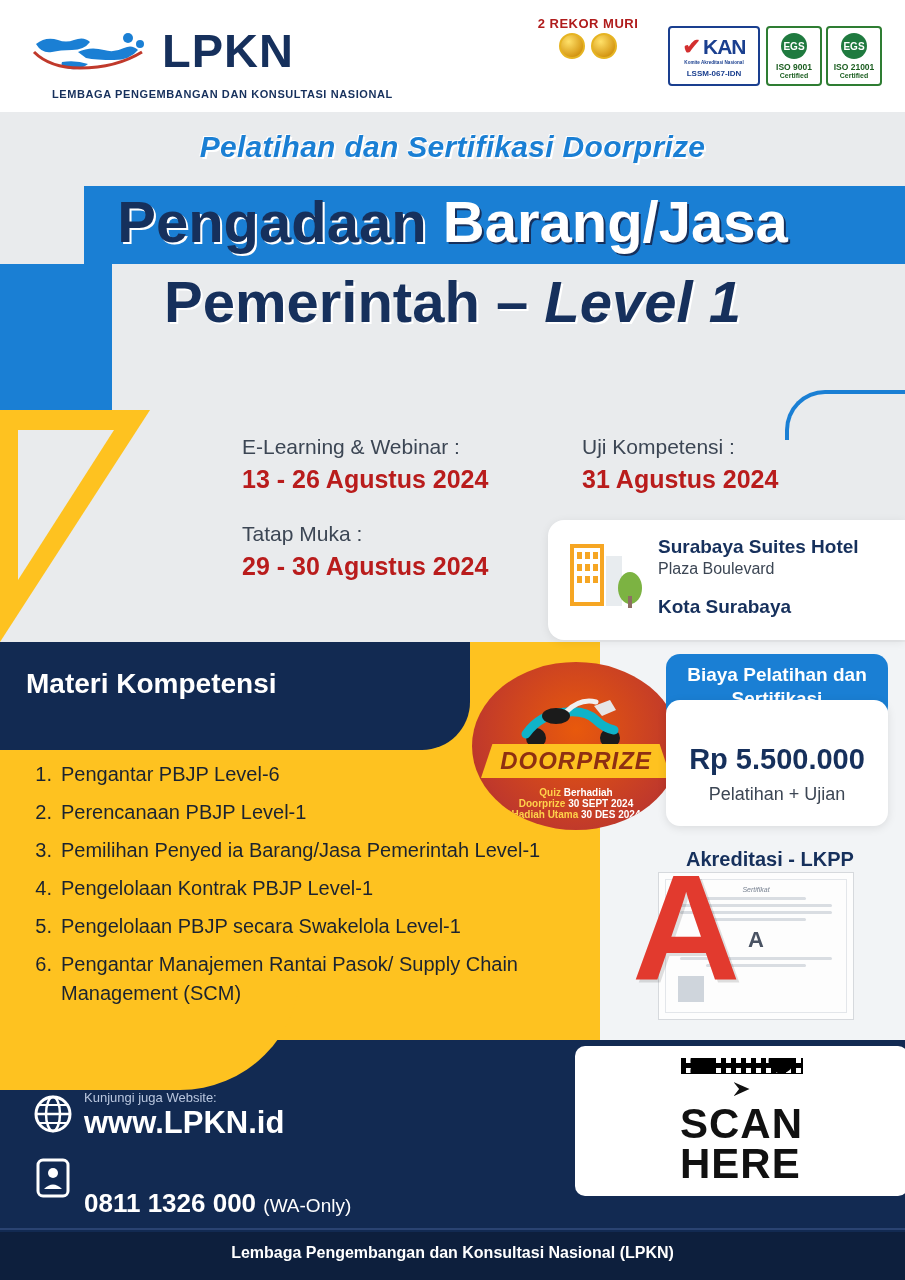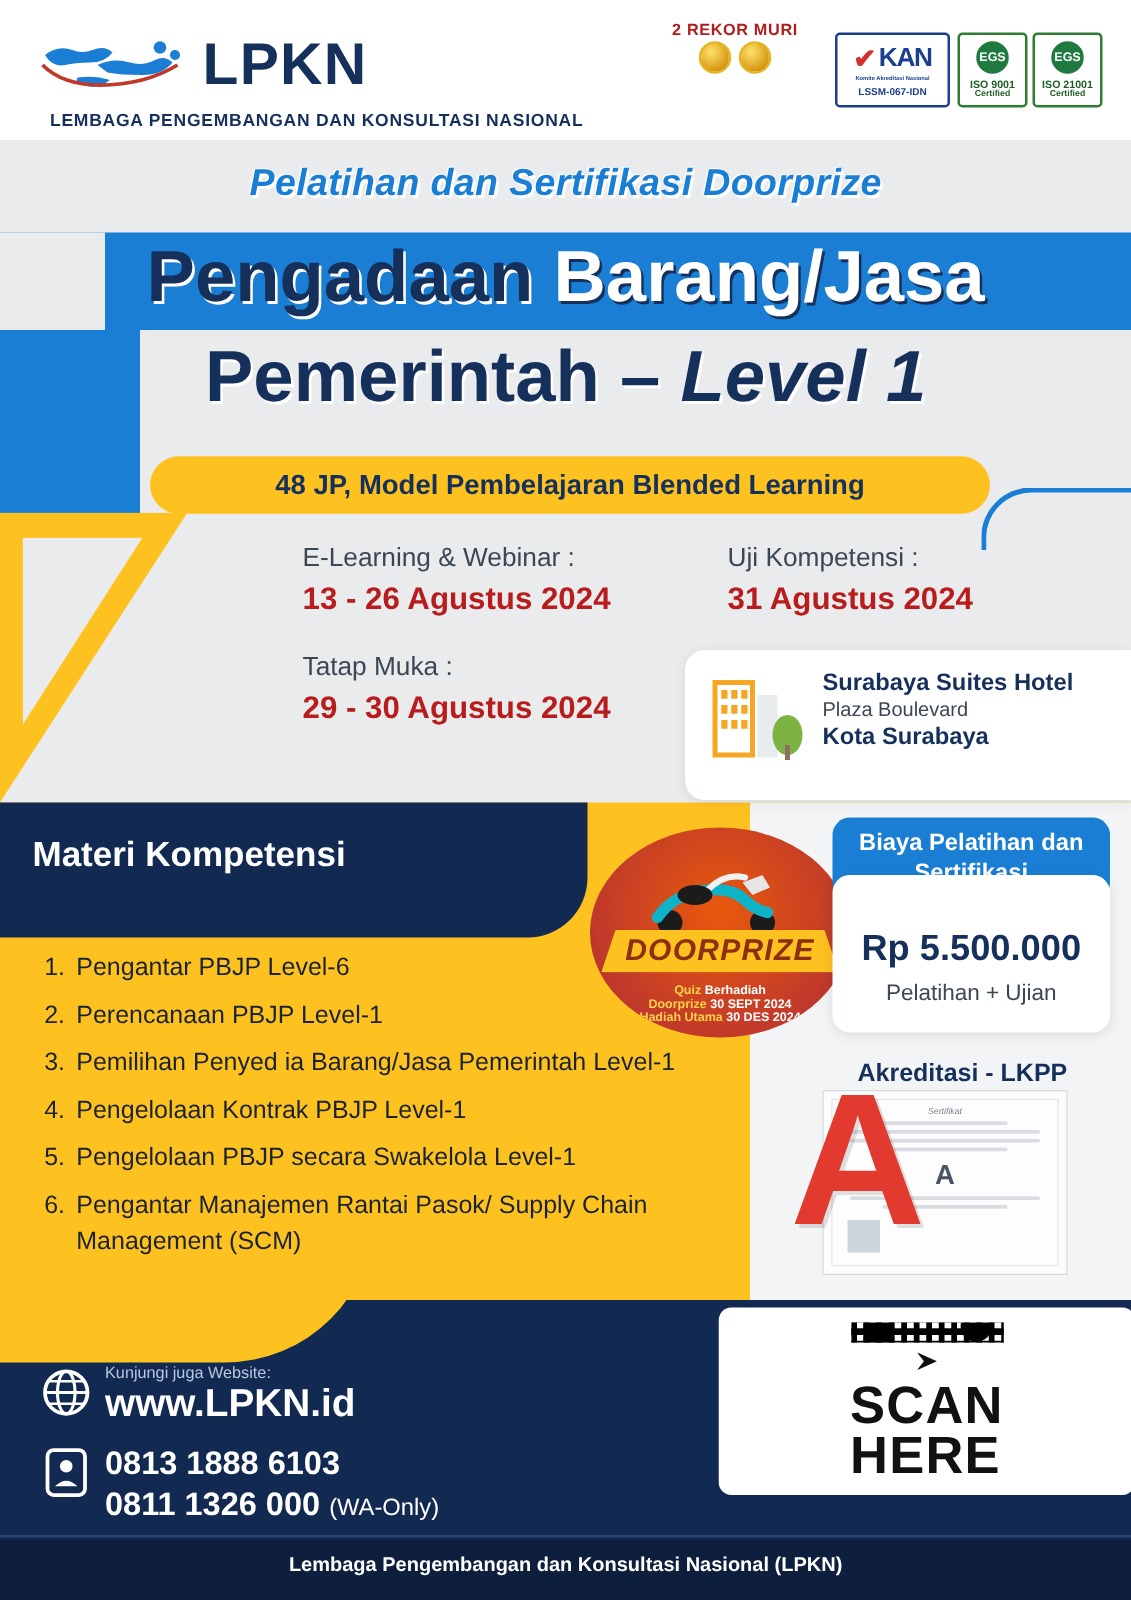--- a/index.html
+++ b/index.html
@@ -92,22 +92,22 @@
   }
 
   
   .logo-wrap {
     position: absolute; left: 32px; top: 22px; display: flex; align-items: center; gap: 10px; justify-content: center;
   }
   .logo-map { width: 120px; height: 56px; position: relative; }
   .logo-map svg { display: block; }
   .logo-text { font-size: 47px; font-weight: 800; letter-spacing: 1px; color: #16305c; line-height: 1; }
   .logo-sub {
-    position: absolute; left: 40px; top: 88px;
-    font-size: 14px; font-weight: 700; color: #16305c; letter-spacing: .6px;
+    position: absolute; left: 52px; top: 88px;
+    font-size: 11px; font-weight: 700; color: #16305c; letter-spacing: .6px;
   }
 
   
   .muri { position: absolute; left: 528px; top: 16px; width: 120px; text-align: center; }
   .muri-title { font-size: 13px; font-weight: 800; color: #b01c1c; letter-spacing: .5px; }
   .medals { display: flex; justify-content: center; gap: 6px; margin-top: 2px; }
   .medal { width: 26px; height: 26px; border-radius: 50%;
     background: radial-gradient(circle at 35% 30%, #ffe169, #d79a17 70%, #b07a09);
     border: 2px solid #e6b422; position: relative; }
 
@@ -170,21 +170,21 @@
   .sched .val { font-size: 25px; font-weight: 800; color: #b91c1c; margin-top: 6px; }
   .s1 { left: 242px; top: 435px; }
   .s2 { left: 242px; top: 522px; }
   .s3 { left: 582px; top: 435px; }
 
   
   .hotel { position: absolute; left: 566px; top: 536px; display: flex; gap: 14px; align-items: flex-start; }
   .hotel-ico { width: 78px; height: 80px; position: relative; }
   .hotel-txt .h1 { font-size: 19px; font-weight: 800; color: #16305c; }
   .hotel-txt .h2 { font-size: 16px; font-weight: 400; color: #3c4654; margin-top: 2px; }
-  .hotel-txt .h3 { font-size: 19px; font-weight: 800; color: #16305c; margin-top: 1px; }
+  .hotel-txt .h3 { font-size: 19px; font-weight: 800; color: #16305c; margin-top: 18px; }
 
   
   .materi-title {
     position: absolute; left: 26px; top: 668px;
     font-size: 28px; font-weight: 800; color: #ffffff;
   }
   .materi-list {
     position: absolute; left: 30px; top: 760px; width: 560px;
     list-style: none;
   }
@@ -369,21 +369,20 @@
   </div>
 
   <div class="subtitle-top">Pelatihan dan Sertifikasi Doorprize</div>
   <div class="title-l1">
     <span class="t-navy">Pengadaan </span><span class="t-white">Barang/Jasa</span>
   </div>
   <div class="title-l2">
     <span>Pemerintah – </span><span class="lvl">Level 1</span>
   </div>
 
-  <div class="jp-banner">48 JP, Model Pembelajaran Blended Learning</div>
 
   <div class="sched s1">
     <div class="lbl">E-Learning &amp; Webinar :</div>
     <div class="val">13 - 26 Agustus 2024</div>
   </div>
   <div class="sched s2">
     <div class="lbl">Tatap Muka :</div>
     <div class="val">29 - 30 Agustus 2024</div>
   </div>
   <div class="sched s3">
@@ -511,20 +510,19 @@
   <div class="web-kunjungi">Kunjungi juga Website:</div>
   <div class="web-url">www.LPKN.id</div>
 
   <div class="phone-ico">
     <svg width="34" height="40" viewBox="0 0 34 40">
       <rect x="2" y="2" width="30" height="36" rx="5" fill="none" stroke="#fff" stroke-width="3"></rect>
       <circle cx="17" cy="15" r="5" fill="#fff"></circle>
       <path d="M8 31 q9 -9 18 0z" fill="#fff"></path>
     </svg>
   </div>
-  <div class="ph1">0813 1888 6103</div>
   <div class="ph2">
     <span>0811 1326 000</span>
     <span class="wa">(WA-Only)</span>
   </div>
 
   <div class="footer-text">Lembaga Pengembangan dan Konsultasi Nasional (LPKN)</div>
 </div>
 
 </body></html>

